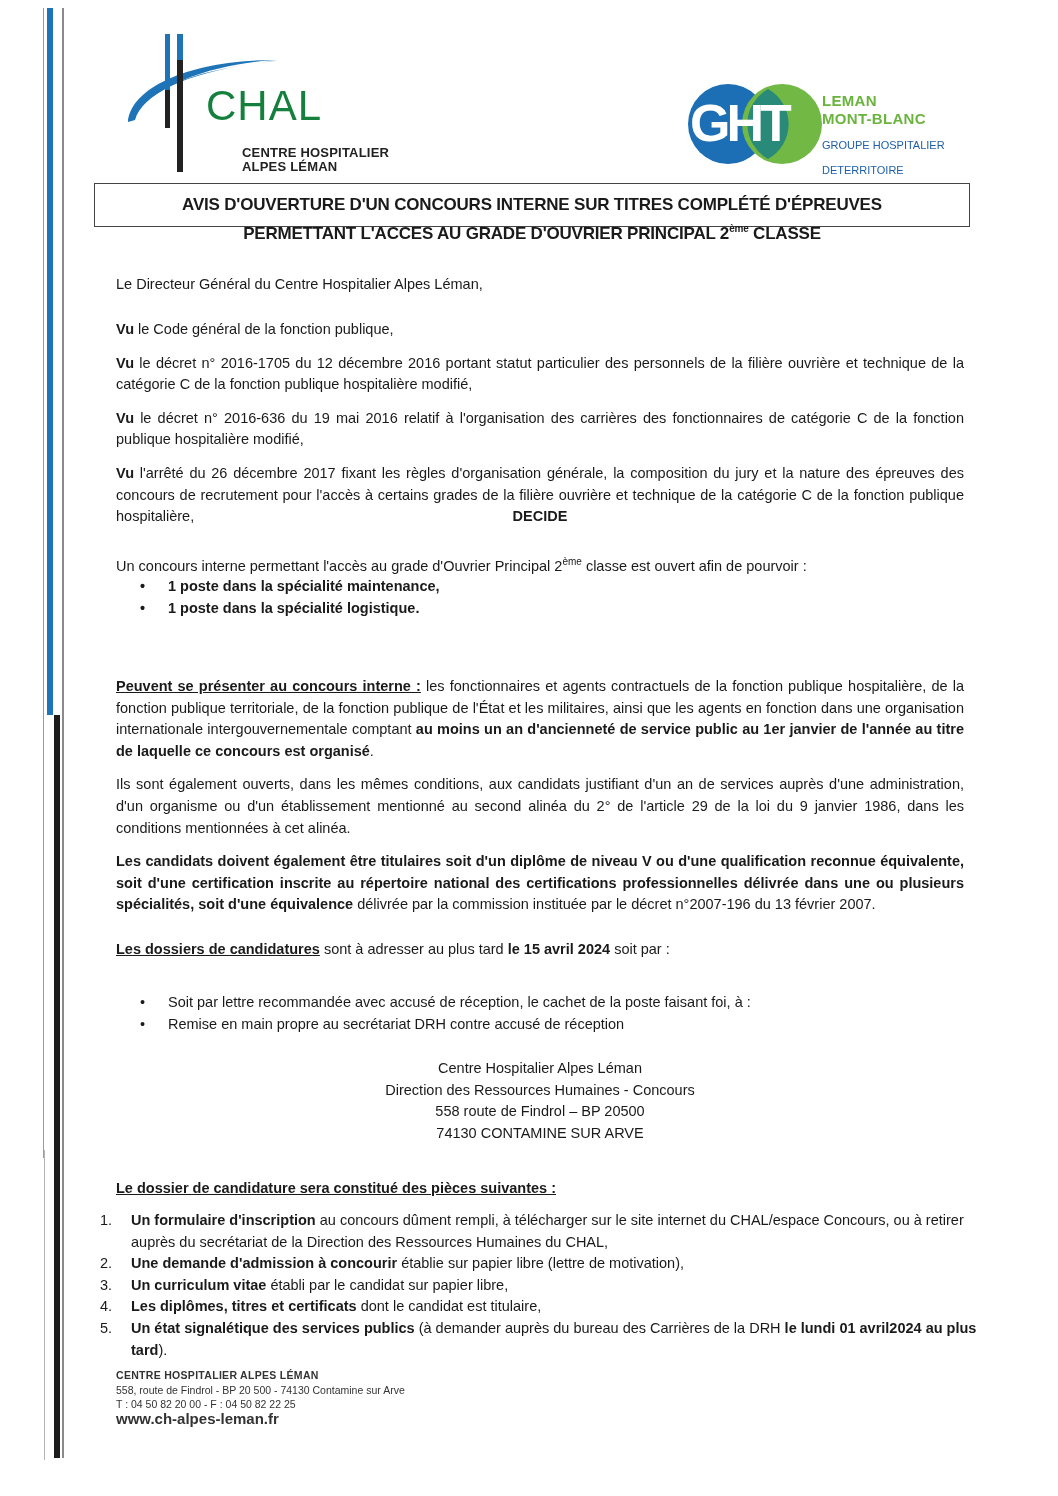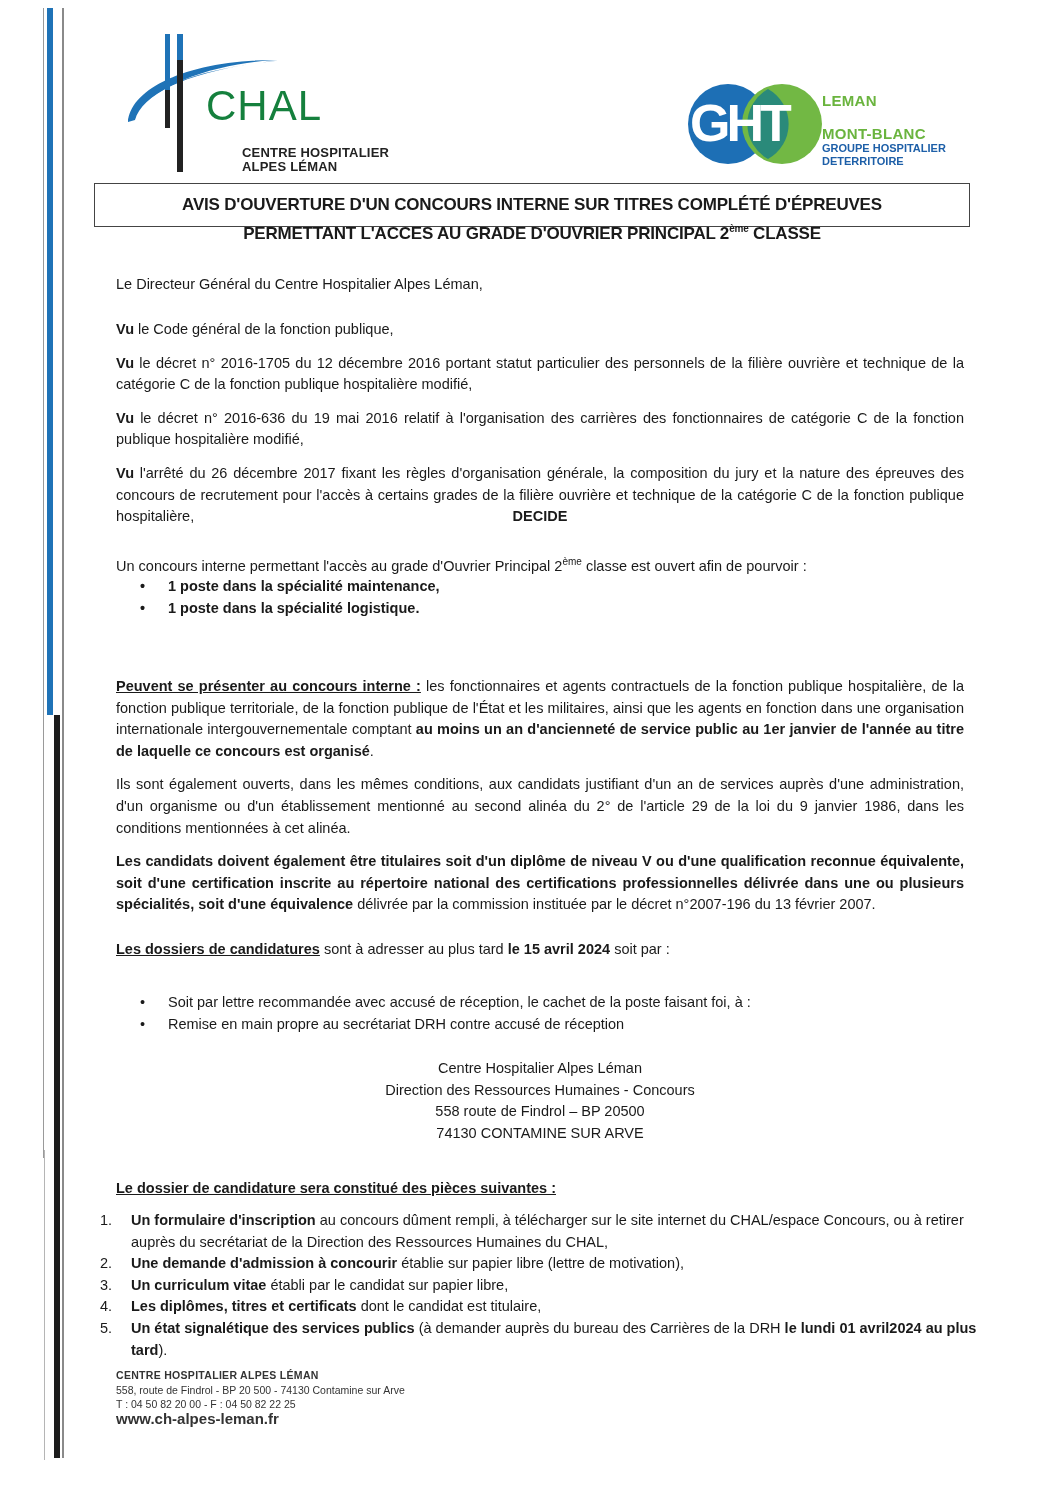--- a/index.html
+++ b/index.html
@@ -15,22 +15,22 @@
 
   
   .chal-logo { position: absolute; left: 115px; top: 30px; width: 250px; height: 145px; }
   .chal-word { position: absolute; left: 206px; top: 85px; font-size: 42px; letter-spacing: 1px; color: #15803d; font-weight: normal; line-height: 1; }
   .chal-sub { position: absolute; left: 210px; top: 146px; font-size: 13px; font-weight: bold; color: #222; line-height: 14px; letter-spacing: 0.2px; margin-left: 32px; }
 
   
   .ght-logo { position: absolute; left: 686px; top: 83px; width: 140px; height: 82px; }
   .ght-text { position: absolute; left: 822px; top: 93px; line-height: 1; }
   .ght-l1, .ght-l2 { color: #6ab43e; font-weight: bold; font-size: 15px; letter-spacing: 0.3px; }
-  .ght-l2 { margin-top: 18px; }
-  .ght-l3, .ght-l4 { color: #1d5fa8; font-weight: bold; font-size: 11px; margin-top: 2px; }
+  .ght-l2 { margin-top: 3px; }
+  .ght-l3, .ght-l4 { color: #1d5fa8; font-weight: normal; font-size: 11px; margin-top: 14px; }
 
   
   .title-box { position: absolute; left: 94px; top: 183px; width: 876px; height: 44px; border: 1.5px solid #444;
                text-align: center; font-weight: bold; font-size: 17px; line-height: 24px; padding-top: 9px; box-sizing: border-box; letter-spacing: -0.2px; }
   .title-box sup, .body sup { font-size: 10px; }
 
   .body { position: absolute; left: 104px; width: 872px; font-size: 14.5px; line-height: 21.6px; text-align: justify; }
   .body p { margin: 12px; }
   .u { text-decoration: underline; font-weight: bold; }
   b { font-weight: bold; }

